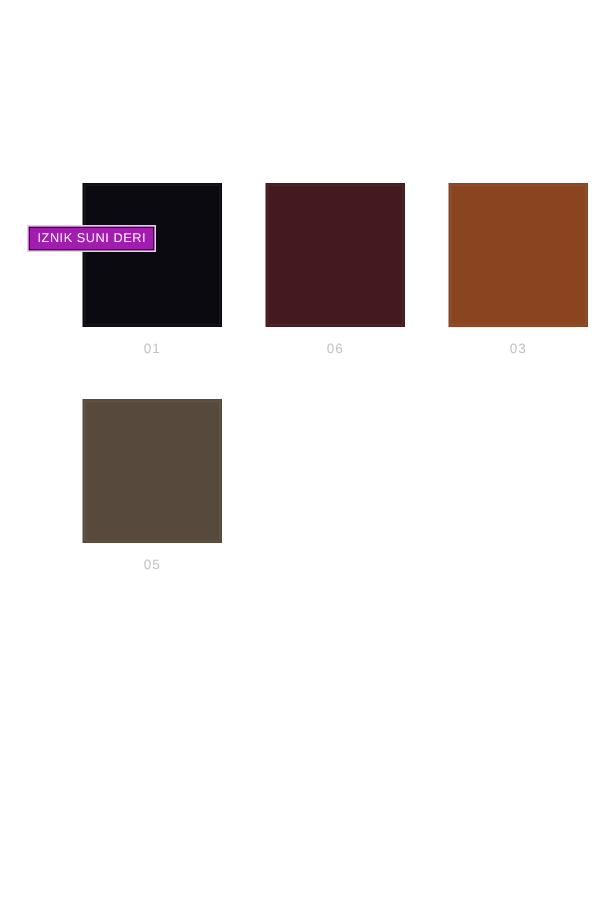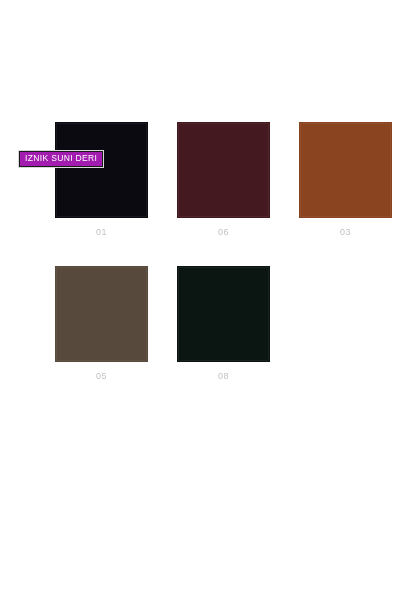--- a/index.html
+++ b/index.html
@@ -113,19 +113,15 @@
   </div>
 
 
 
 
   <div class="swatch-cell">
     <div class="swatch-chip" style="background-color: rgb(87, 74, 60);"></div>
     <div class="swatch-caption">05</div>
   </div>
 
-  <div class="swatch-cell">
-    <div class="swatch-chip" style="background-color: rgb(11, 21, 17);"></div>
-    <div class="swatch-caption">08</div>
-  </div>
 
 
 </div>
 
 </body></html>

